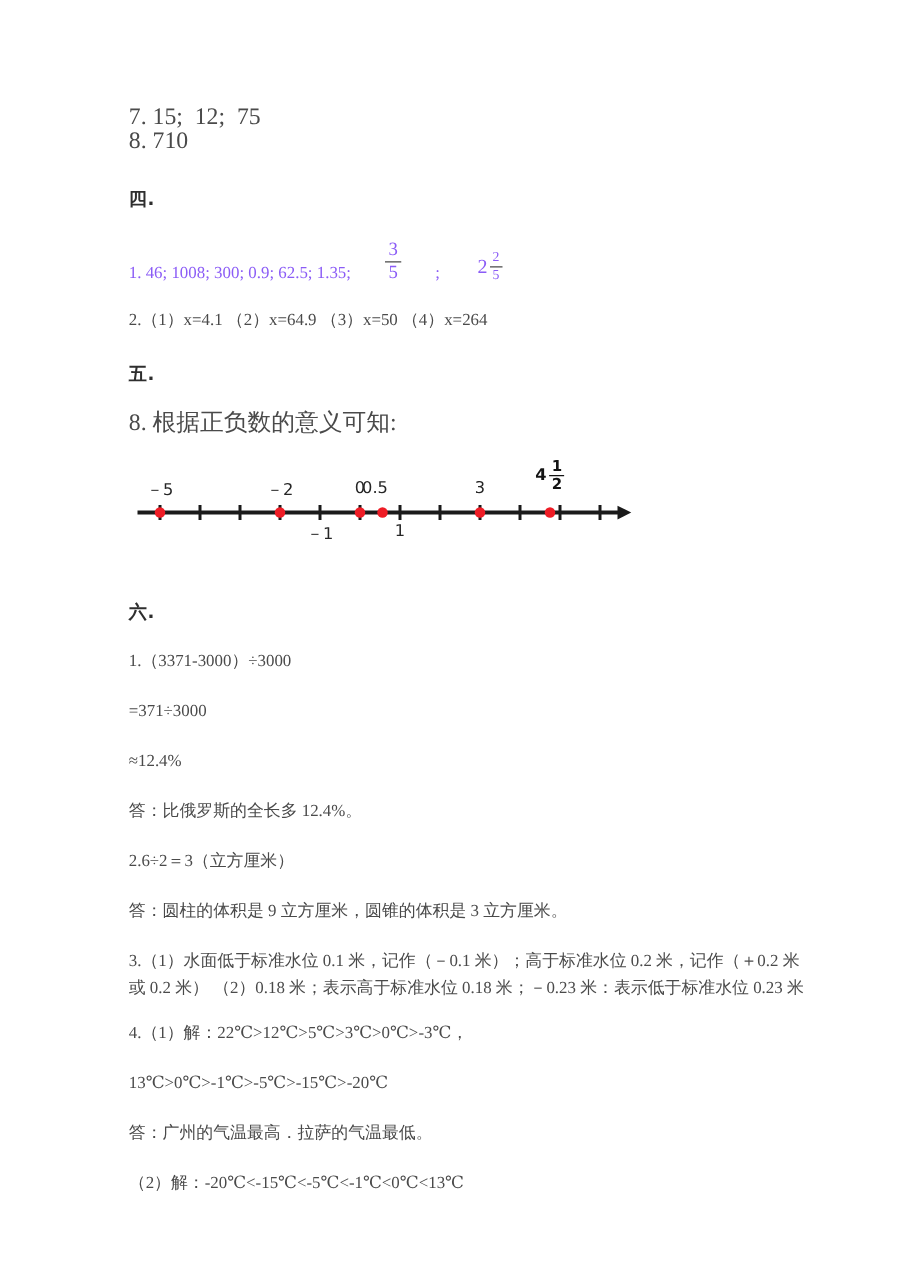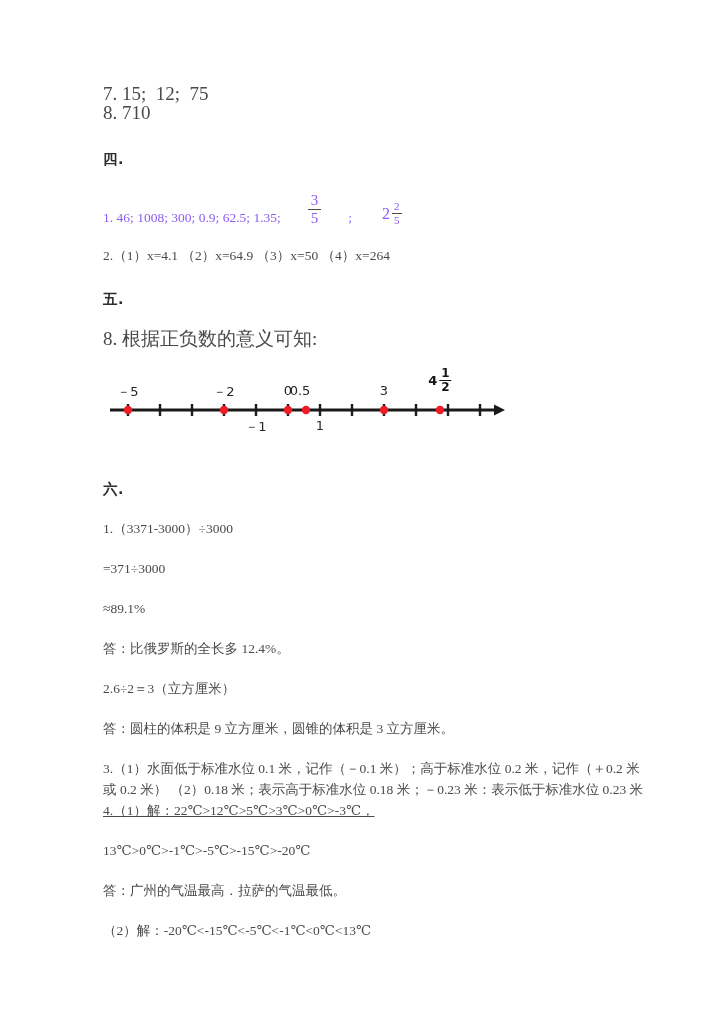--- a/index.html
+++ b/index.html
@@ -29,21 +29,21 @@
     line-height: 19px;
     color: #4a4a4a;
     white-space: pre-wrap;
   }
   .para {
     font-size: 13.5px;
     line-height: 21px;
     color: #4a4a4a;
     margin-top: 19px;
   }
-  .para.tight { margin-top: 0; text-decoration: underline; }
+  .para.tight { margin-top: 15px; }
 
   .section-head {
     font-family: "DejaVu Sans", "Liberation Sans", sans-serif;
     font-size: 14.5px;
     font-weight: bold;
     color: #2e2e2e;
     letter-spacing: .5px;
   }
 
   
@@ -216,21 +216,21 @@
           </div>
         </div>
     </div>
 
     <div class="sp-24"></div>
 
     <div class="section-head">六.</div>
 
     <div class="para">1.（3371-3000）÷3000</div>
     <div class="para">=371÷3000</div>
-    <div class="para">≈89.1%</div>
+    <div class="para">≈12.4%</div>
     <div class="para">答：比俄罗斯的全长多 12.4%。</div>
     <div class="para">2.6÷2＝3（立方厘米）</div>
     <div class="para">答：圆柱的体积是 9 立方厘米，圆锥的体积是 3 立方厘米。</div>
 
     <div class="para">3.（1）水面低于标准水位 0.1 米，记作（－0.1 米）；高于标准水位 0.2 米，记作（＋0.2 米或 0.2 米）        （2）0.18 米；表示高于标准水位 0.18 米；－0.23 米：表示低于标准水位 0.23 米</div>
     <div class="para tight">4.（1）解：22℃&gt;12℃&gt;5℃&gt;3℃&gt;0℃&gt;-3℃，</div>
     <div class="para">13℃&gt;0℃&gt;-1℃&gt;-5℃&gt;-15℃&gt;-20℃</div>
     <div class="para">答：广州的气温最高．拉萨的气温最低。</div>
     <div class="para">（2）解：-20℃&lt;-15℃&lt;-5℃&lt;-1℃&lt;0℃&lt;13℃</div>
 

